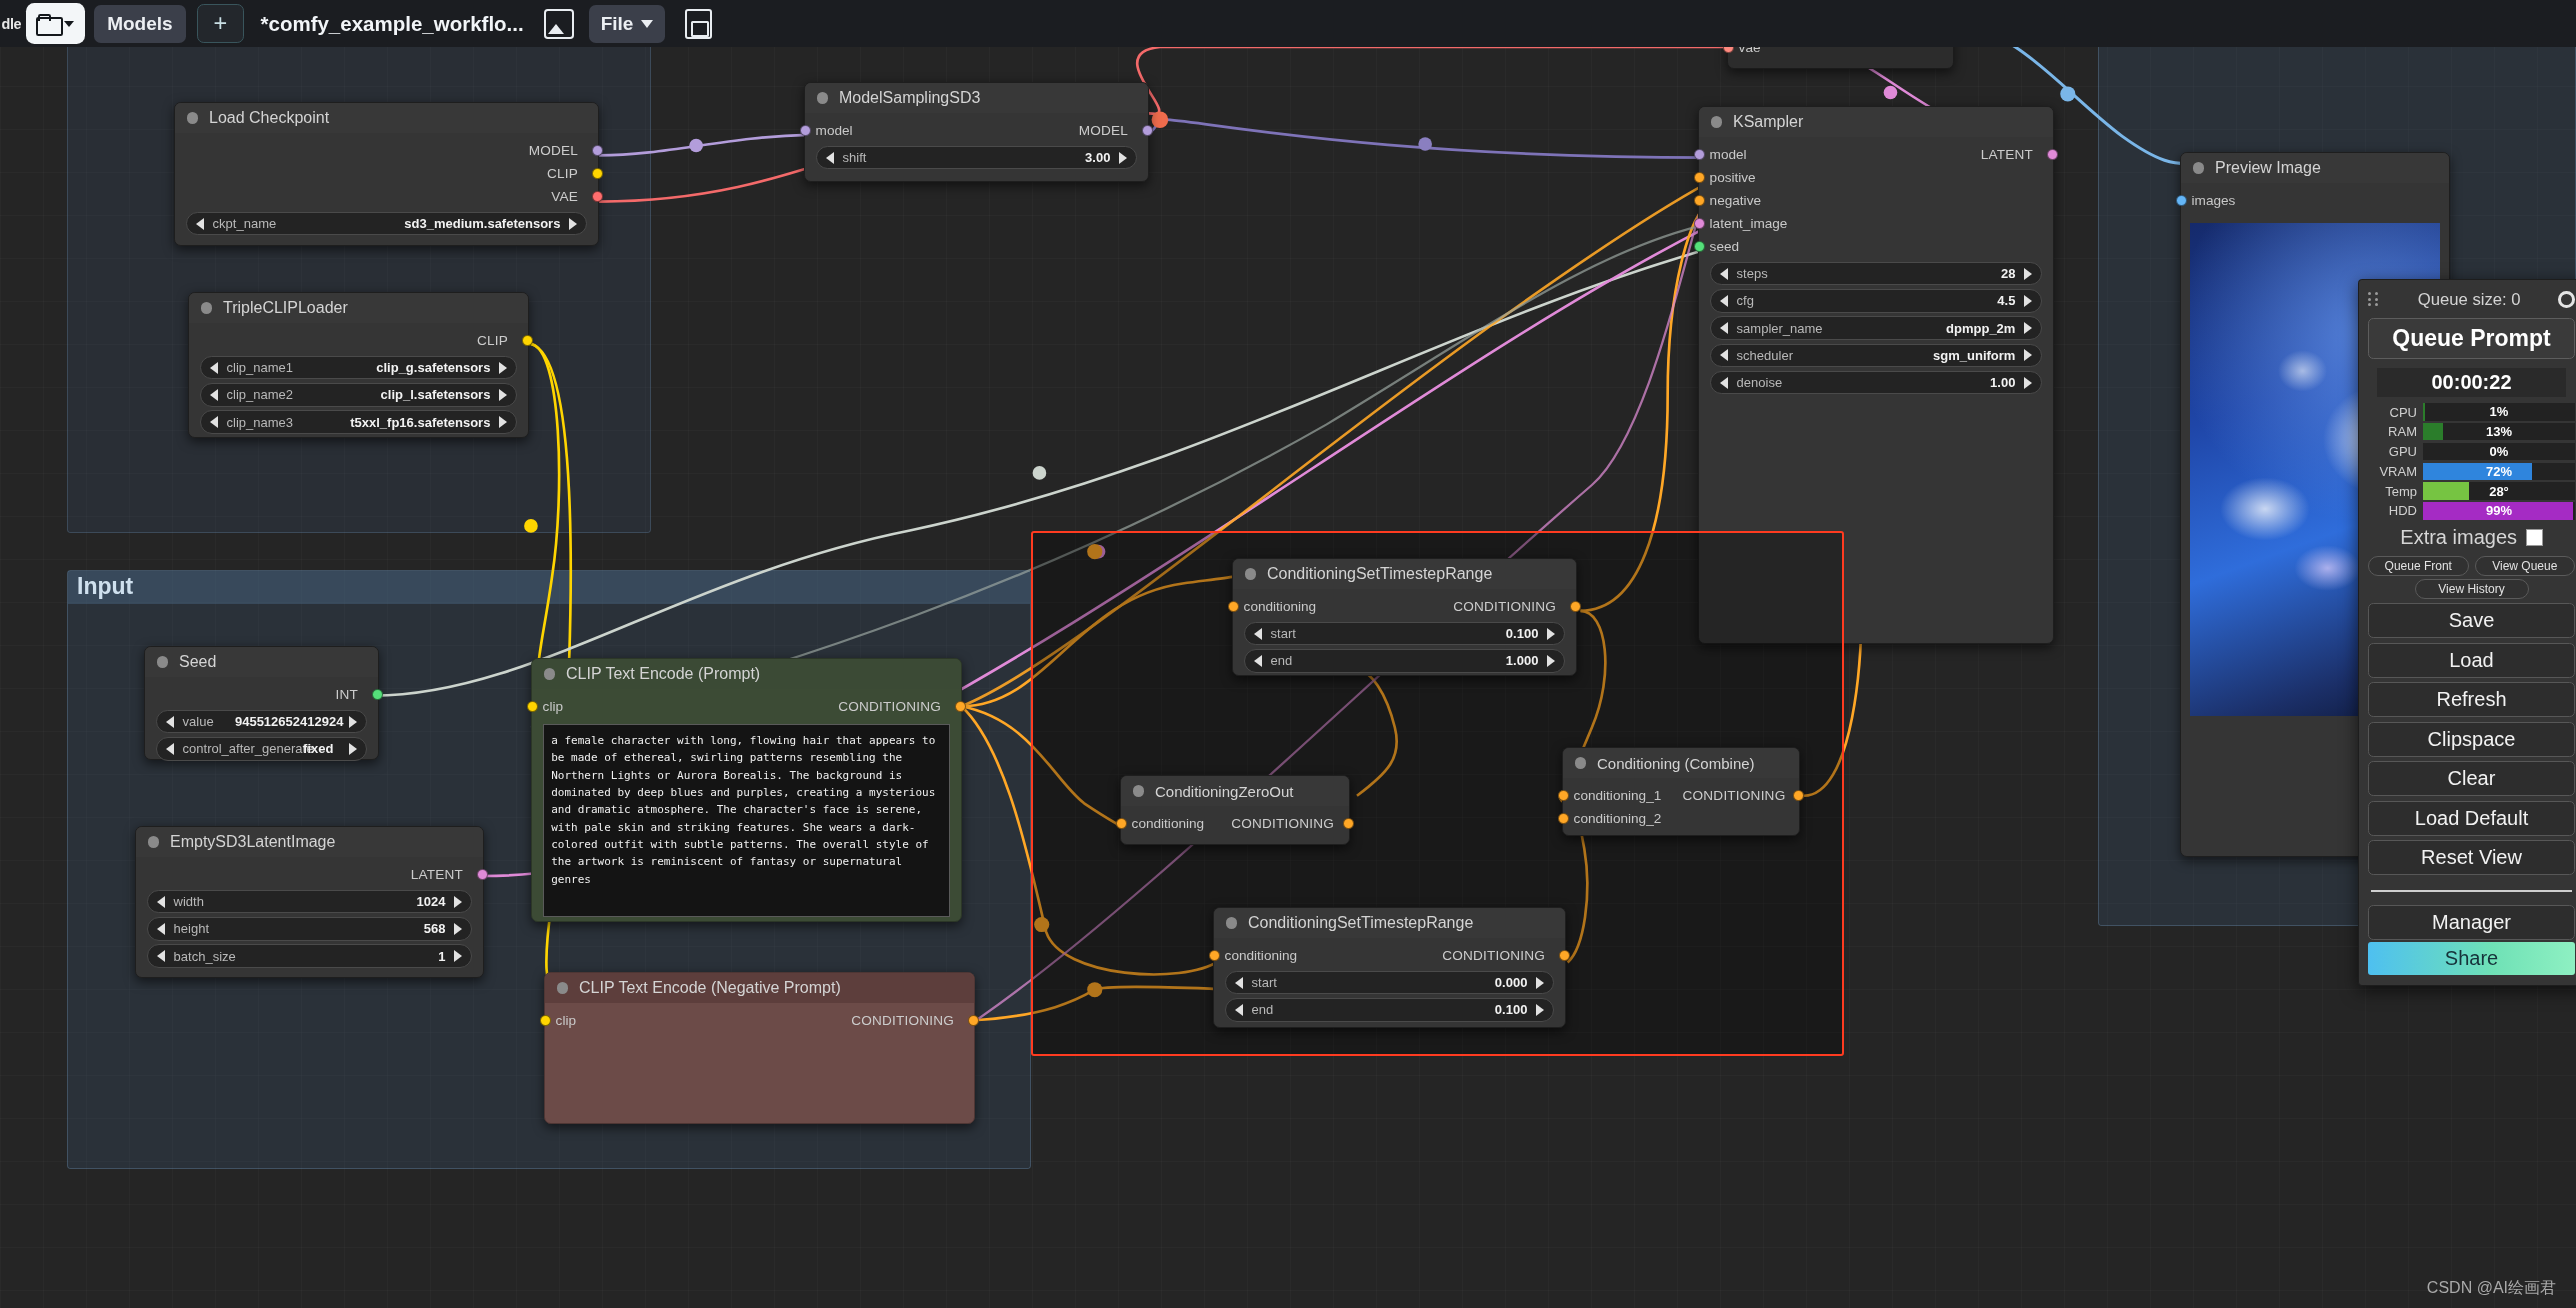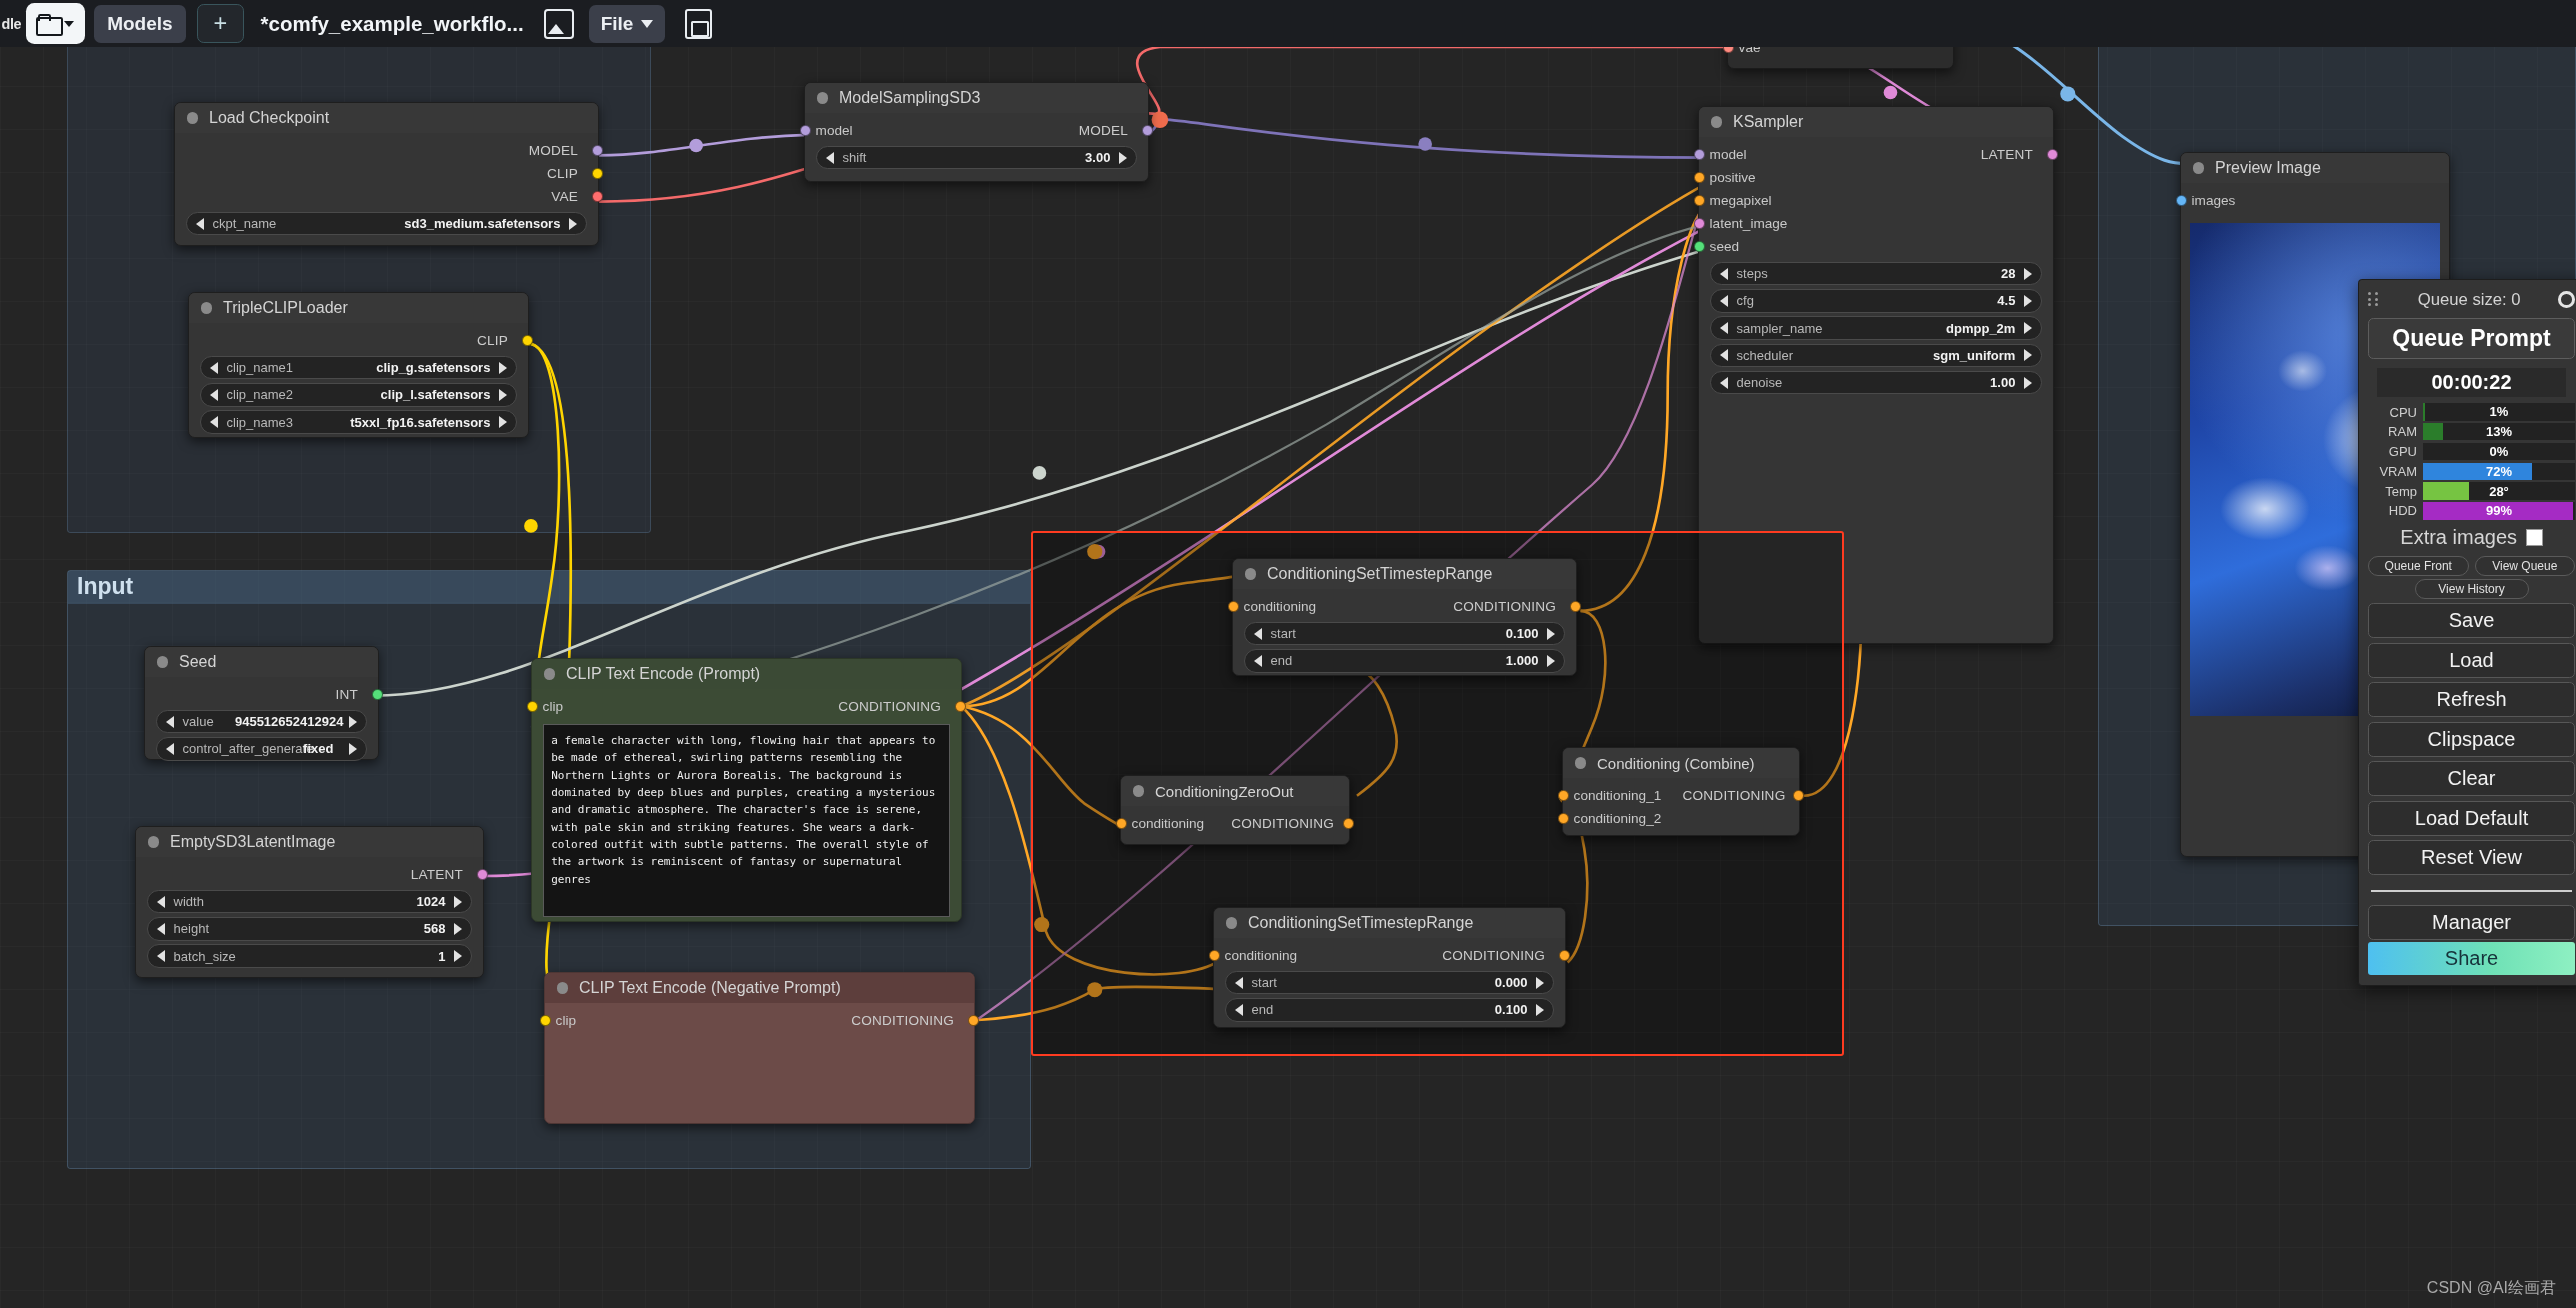--- a/index.html
+++ b/index.html
@@ -385,21 +385,21 @@
         <span class="io-in">model</span>
         <span class="io-out">LATENT</span>
         <span class="port r" style="top:6px; background:#e08ad8;"></span>
       </div>
       <div class="io-row">
         <span class="port l" style="top:6px; background:#ffa726;"></span>
         <span class="io-in">positive</span>
       </div>
       <div class="io-row">
         <span class="port l" style="top:6px; background:#ffa726;"></span>
-        <span class="io-in">megapixel</span>
+        <span class="io-in">negative</span>
       </div>
       <div class="io-row">
         <span class="port l" style="top:6px; background:#e08ad8;"></span>
         <span class="io-in">latent_image</span>
       </div>
       <div class="io-row">
         <span class="port l" style="top:6px; background:#55e07a;"></span>
         <span class="io-in">seed</span>
       </div>
       <div class="widget">

